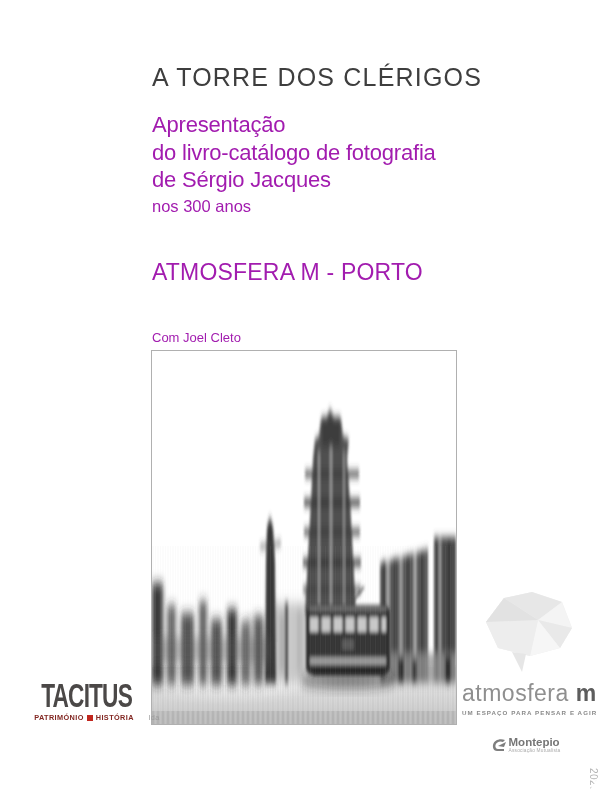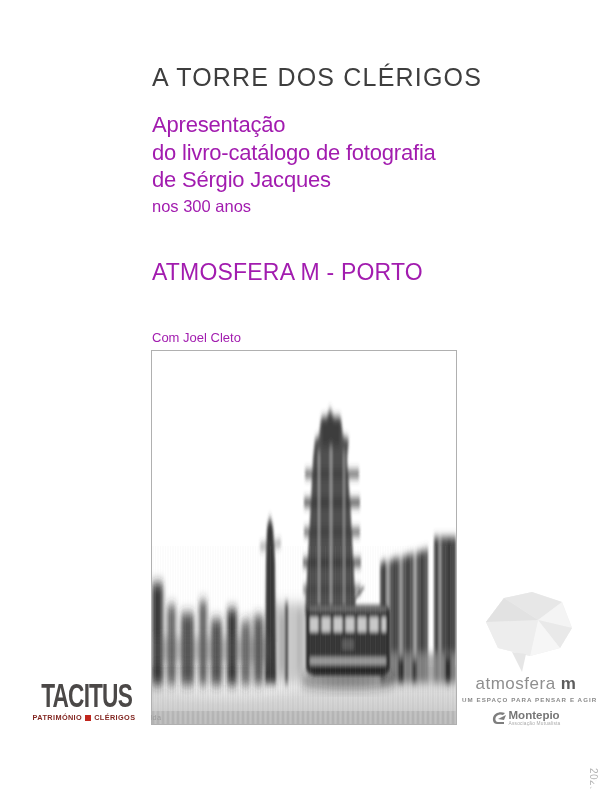--- a/index.html
+++ b/index.html
@@ -32,24 +32,24 @@
     transform:scale(0.84,1.22);transform-origin:left top;line-height:27px;
   }
   .tacitus-sub{margin-top:6px;font-size:7.3px;font-weight:700;letter-spacing:0.4px;white-space:nowrap;}
   .tacitus-sub .pat,.tacitus-sub .hist{color:#822722;}
   .tacitus-sub .sq{display:inline-block;width:6px;height:6px;background:#c1261d;margin:0 3px;vertical-align:-0.5px;}
   .tacitus-sub .lda{color:#9b9b9b;font-weight:400;margin-left:15px;}
 
   
   .atmosfera{position:absolute;left:462px;top:590px;width:128px;text-align:center;}
   .atm-bubble{margin:0 auto;display:block;}
-  .atm-word{font-size:17px;color:#8f8f8f;font-weight:300;letter-spacing:0.5px;white-space:nowrap;}
+  .atm-word{margin-top:6px;font-size:23px;color:#8f8f8f;font-weight:300;letter-spacing:0.5px;white-space:nowrap;}
   .atm-word .m{font-weight:700;color:#5d5d5d;}
   .atm-tag{margin-top:2px;font-size:6.2px;font-weight:600;letter-spacing:1.05px;color:#8a8a8a;white-space:nowrap;}
-  .montepio{margin-top:7px;display:flex;align-items:center;justify-content:center;}
+  .montepio{margin-top:21px;display:flex;align-items:center;justify-content:center;}
   .montepio-txt{text-align:left;}
   .montepio-name{font-size:11.5px;font-weight:600;color:#767676;line-height:11px;}
   .montepio-sub{font-size:4.8px;color:#ababab;letter-spacing:0.2px;}
 
   .year-credit{
     position:absolute;right:1px;bottom:5px;
     writing-mode:vertical-rl;
     font-size:10px;color:#b4b4b4;letter-spacing:0.5px;
   }
 </style>
@@ -185,21 +185,21 @@
         </g>
       </g>
 
       <rect x="0" y="195" width="304" height="140" fill="url(#vstreaks)" opacity="0.12"></rect>
     </svg>
   </div>
 
   <div class="tacitus">
     <div class="tacitus-name">TACITUS</div>
     <div class="tacitus-sub">
-      <span class="pat">PATRIMÓNIO</span><span class="sq"></span><span class="hist">CLÉRIGOS</span><span class="lda">lda</span>
+      <span class="pat">PATRIMÓNIO</span><span class="sq"></span><span class="hist">HISTÓRIA</span><span class="lda">lda</span>
     </div>
   </div>
 
   <div class="atmosfera">
     <svg class="atm-bubble" width="96" height="84" viewBox="0 0 96 84" xmlns="http://www.w3.org/2000/svg">
       <polygon points="54,2 84,12 94,38 82,58 52,66 20,58 8,32 26,8" fill="#efefef"></polygon>
       <polygon points="54,2 84,12 60,30 26,8" fill="#e7e7e7"></polygon>
       <polygon points="84,12 94,38 60,30" fill="#f4f4f4"></polygon>
       <polygon points="94,38 82,58 60,30" fill="#e9e9e9"></polygon>
       <polygon points="60,30 82,58 52,66" fill="#f6f6f6"></polygon>

